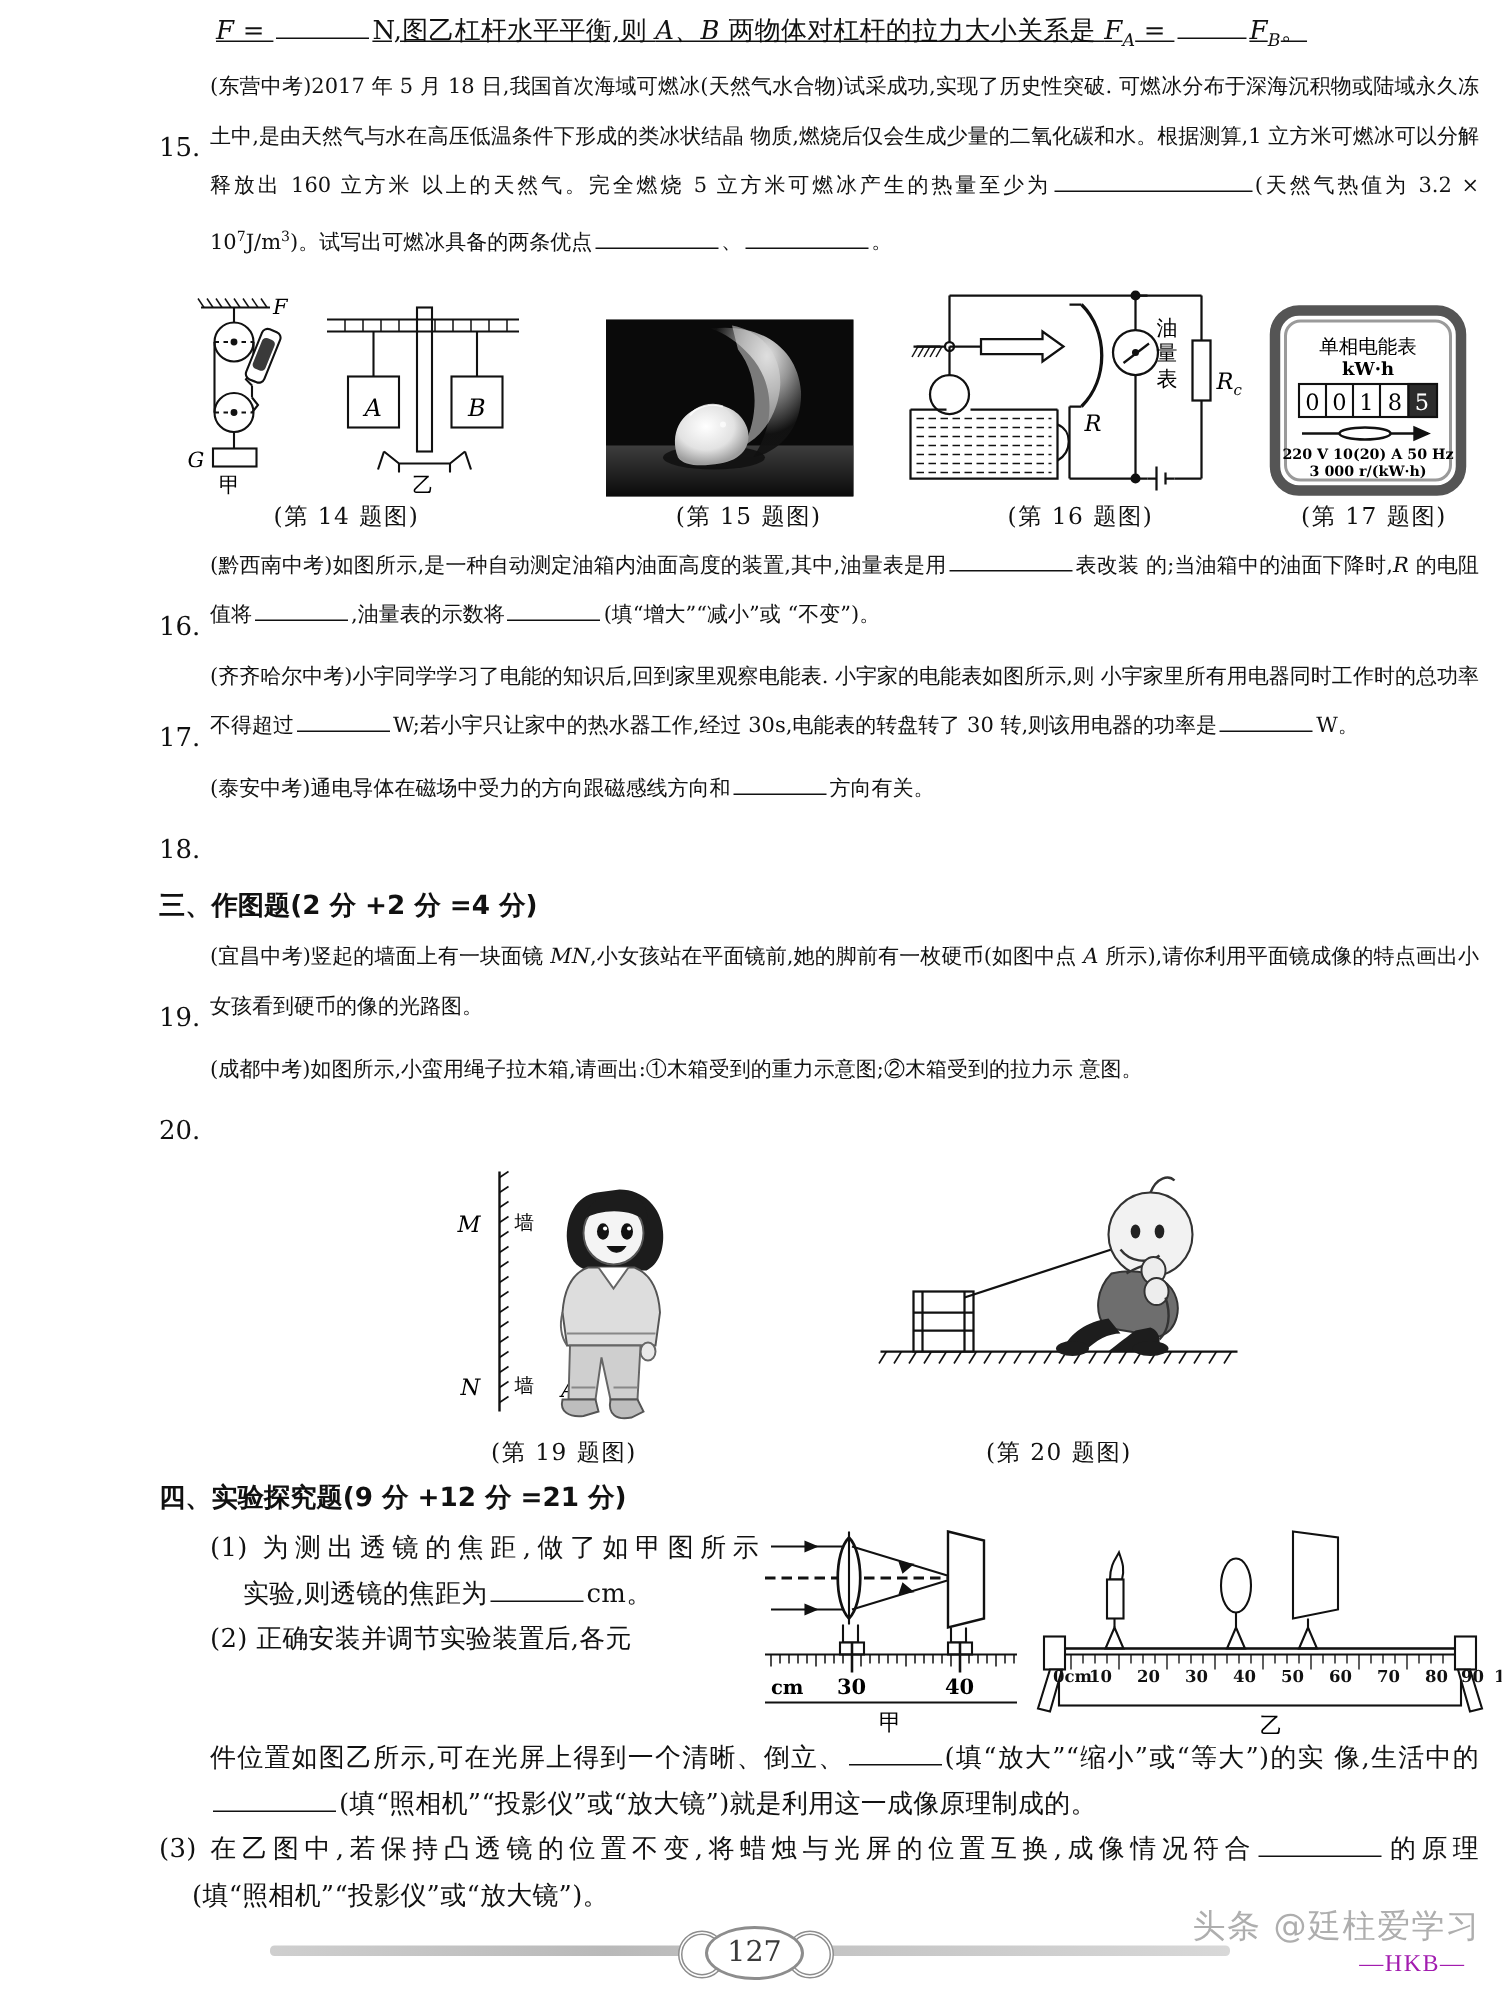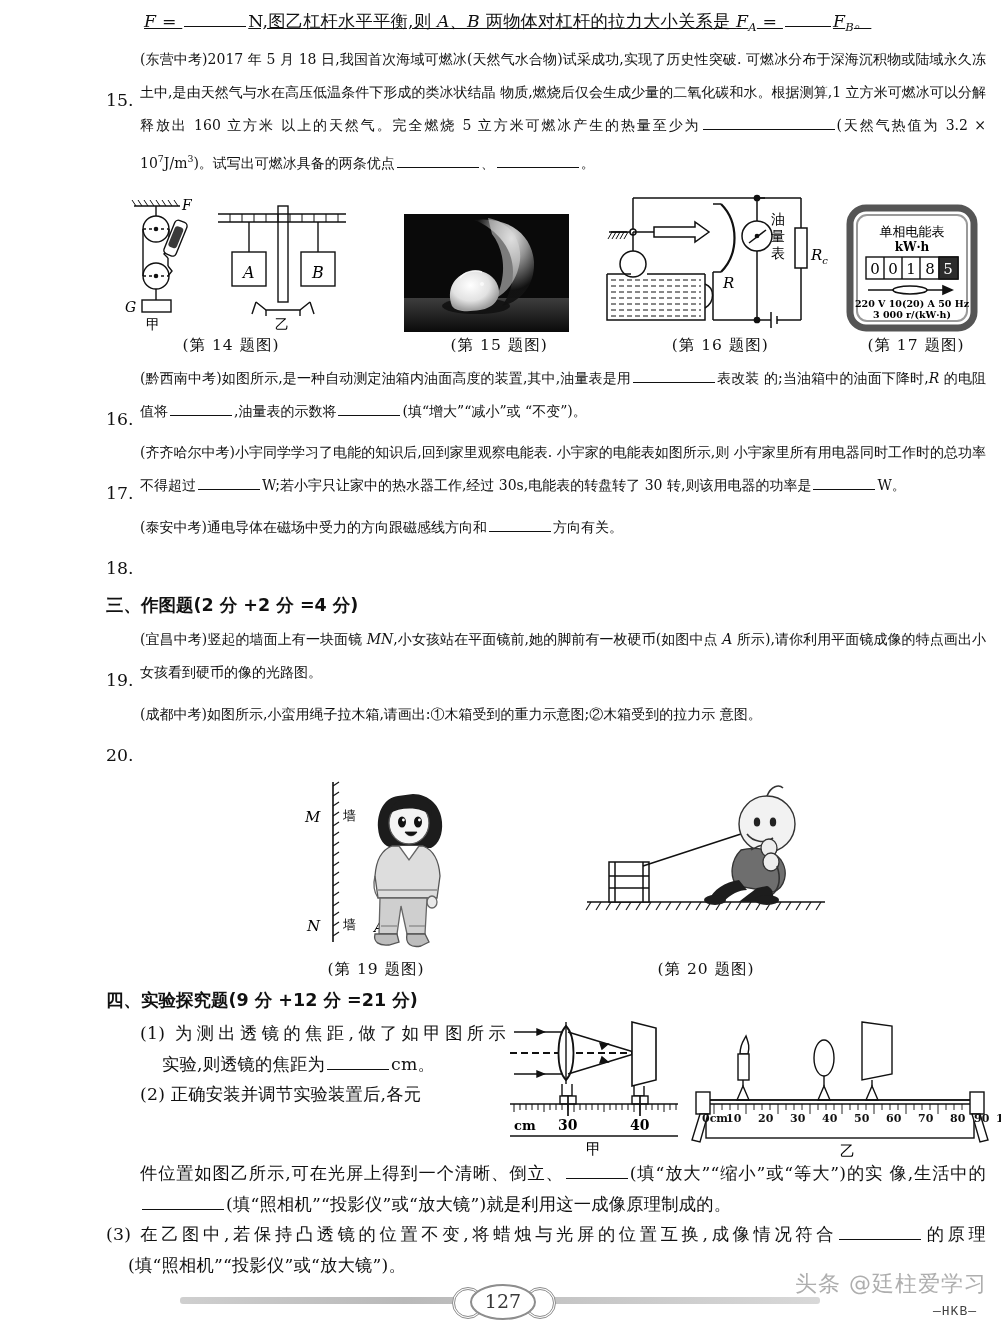--- a/index.html
+++ b/index.html
@@ -120,23 +120,23 @@
   .orn-r{left:524px;}
   .watermark{
     position:absolute;right:14px;bottom:28px;
     font-size:22px;color:#7d7d7d;opacity:.62;
     font-family:"DejaVu Sans","Liberation Sans",sans-serif;
     white-space:nowrap;
     letter-spacing:1px;
   }
   .hkb{
     position:absolute;right:24px;bottom:8px;
-    font-size:13px;color:#404040;
+    font-size:16px;color:#a21caf;
     letter-spacing:1px;
-    font-family:Liberation Mono, monospace;
+    font-family:Liberation Serif, serif;
   }
   .nowrap{white-space:nowrap;}
 </style>
 </head>
 <body>
 
 <div class="page">
 <div class="content">
 
   <div class="qline" style="padding-left:38px;text-decoration:underline;">

